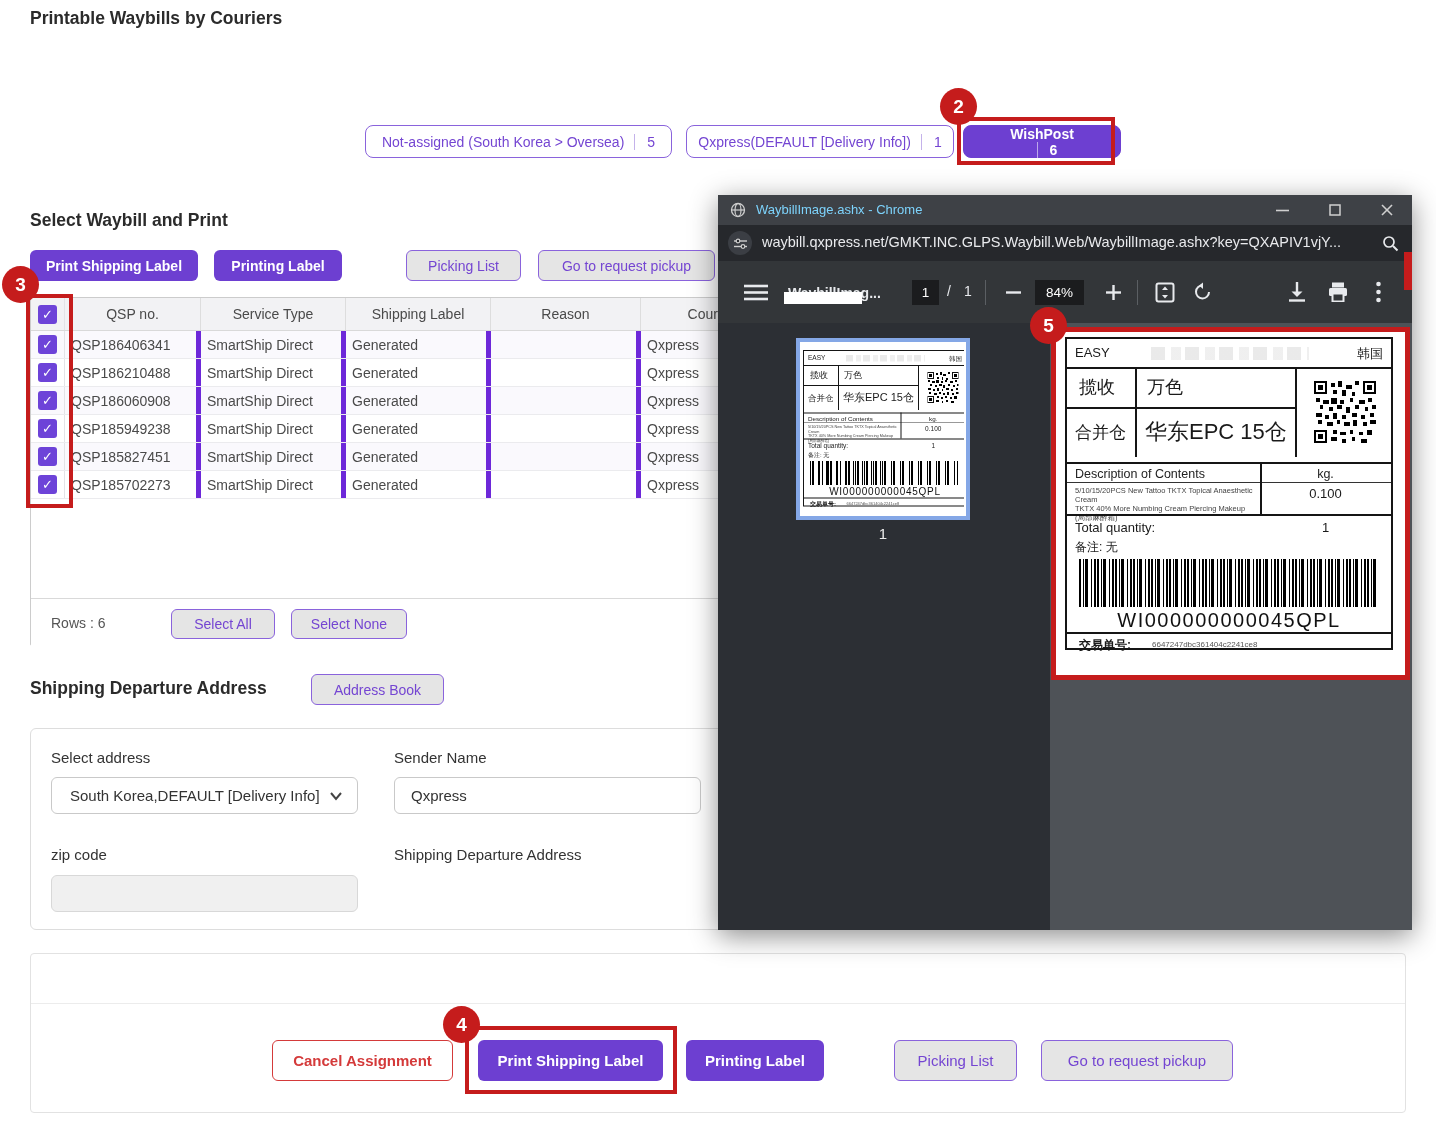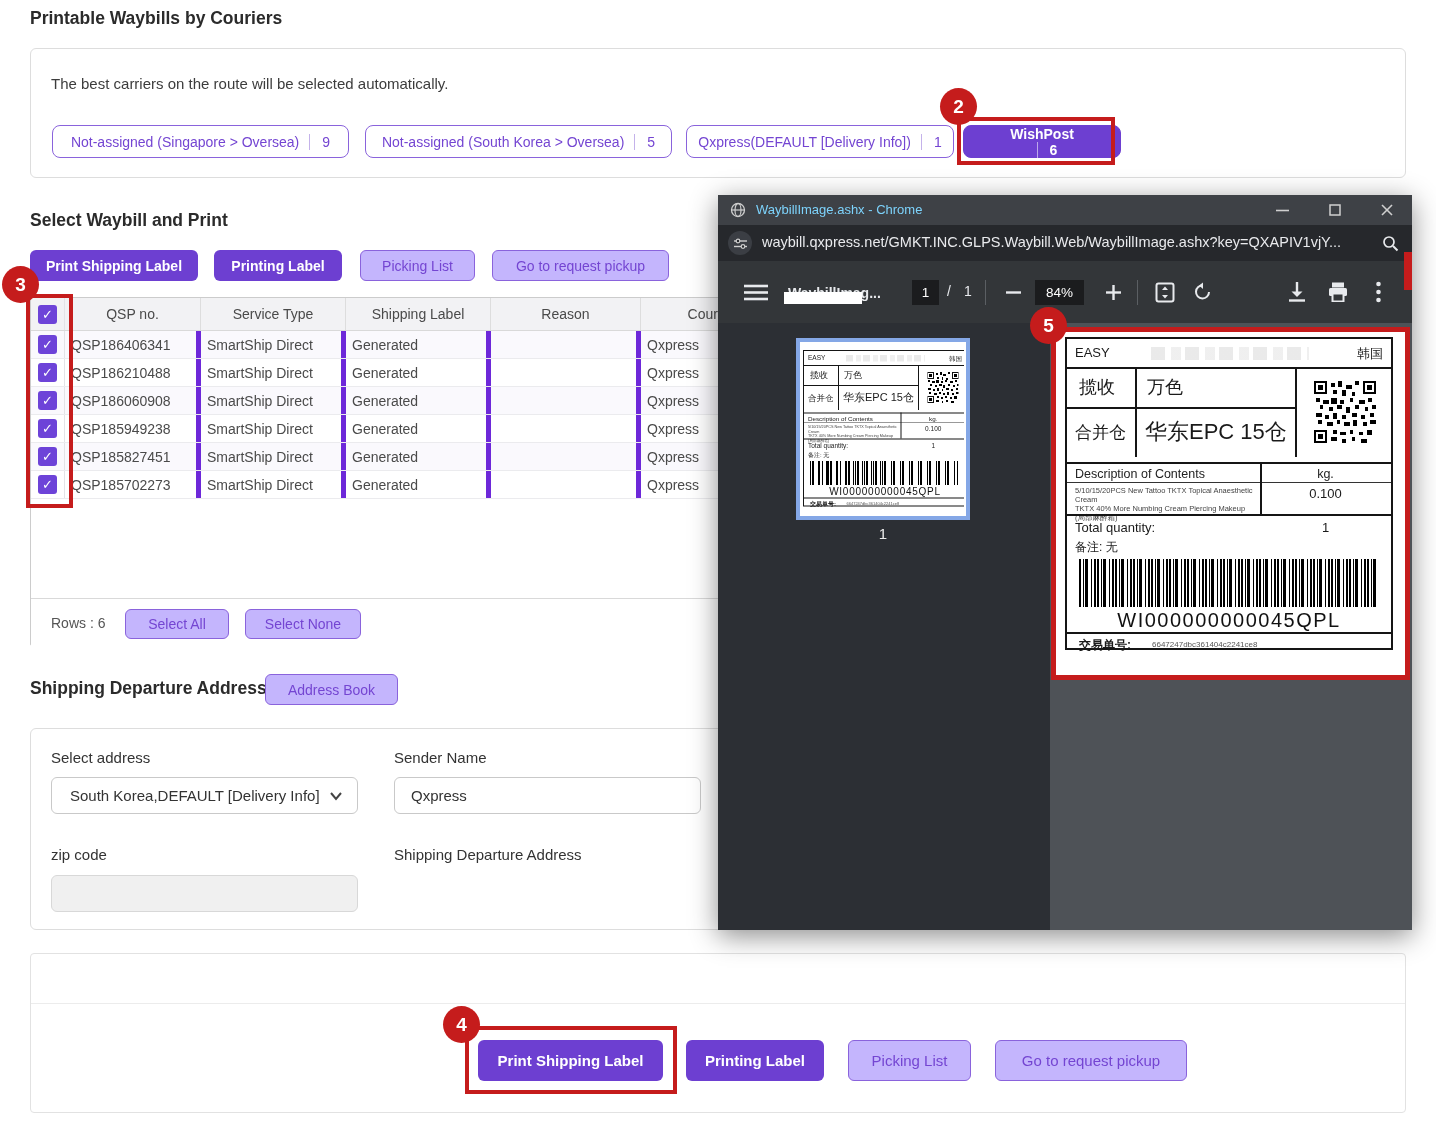--- a/index.html
+++ b/index.html
@@ -15,21 +15,21 @@
 
   .chip { position:absolute; height:33px; display:flex; align-items:center; justify-content:center;
           border:1.5px solid #8a63dc; border-radius:8px; color:#7445d2; font-size:14px; background:#fff; cursor:pointer; }
   .chip .cnt { margin-left:10px; padding-left:12px; border-left:1px solid #c4b2ea; }
   .chip.active { background:#6d3fd1; border-color:#6d3fd1; color:#fff; font-weight:700; }
   .chip.active .cnt { border-left-color:rgba(255,255,255,.55); }
 
   .btn { position:absolute; display:flex; align-items:center; justify-content:center;
          border-radius:6px; font-size:14px; cursor:pointer; white-space:nowrap; }
   .btn.fill { background:#6d3fd1; color:#fff; font-weight:700; border:none; }
-  .btn.line { background:#c4b5fd; color:#7445d2; border:1.5px solid #8a63dc; }
+  .btn.line { background:#e5e5e5; color:#7445d2; border:1.5px solid #8a63dc;margin-left:46px; }
   .btn.red  { background:#fff; color:#d43a3a; border:1.5px solid #d43a3a; }
 
   
   .tbl { position:absolute; left:30px; top:297px; width:1376px; height:349px; border:1px solid #ccc; background:#fff; border-radius:2px; }
   .thead { position:absolute; left:0; top:0; right:0; height:33px; background:#f2f2f4; border-bottom:1px solid #d9d9d9; display:flex; }
   .th { display:flex; align-items:center; justify-content:center; font-size:14px; color:#4a4a4a; border-right:1px solid #ddd; height:100%; }
   .trow { position:absolute; left:0; right:0; height:28px; display:flex; border-bottom:1px solid #ebebee; font-size:14px; color:#4a4a4a; }
   .trow.alt { background:#faf9fd; }
   .td { display:flex; align-items:center; border-right:5px solid #6d28d9; height:100%; padding-left:6px; }
   .cbx { width:19px; height:19px; background:#6d43d8; border-radius:3px; position:relative; cursor:pointer; }
@@ -79,27 +79,20 @@
 
   svg { display:block; }
 </style>
 </head>
 <body>
 
 <div class="stage">
 
   <div class="h1" style="left:30px; top:8px;">Printable Waybills by Couriers</div>
 
-  <div class="card" style="left:30px; top:48px; width:1376px; height:130px;">
-    <div class="note" style="left:20px; top:26px;">The best carriers on the route will be selected automatically.</div>
-  </div>
-  <div class="chip" style="left:52px; top:125px; width:297px;">
-    <span>Not-assigned (Singapore &gt; Oversea)</span>
-    <span class="cnt">9</span>
-  </div>
   <div class="chip" style="left:365px; top:125px; width:307px;">
     <span>Not-assigned (South Korea &gt; Oversea)</span>
     <span class="cnt">5</span>
   </div>
   <div class="chip" style="left:686px; top:125px; width:268px;">
     <span>Qxpress(DEFAULT [Delivery Info])</span>
     <span class="cnt">1</span>
   </div>
   <div class="chip active" style="left:963px; top:125px; width:158px;flex-direction:column;">
     <span>WishPost</span>
@@ -212,20 +205,21 @@
     <div class="label" style="left:20px; top:117px;">zip code</div>
     <div class="field dis" style="left:20px; top:146px; width:307px;">
       <span style="margin-left:16px;"></span>
     </div>
     <div class="label" style="left:363px; top:117px;">Shipping Departure Address</div>
   </div>
 
   <div class="card" style="left:30px; top:953px; width:1376px; height:160px; border-radius:4px; border-color:#e2e2e2;">
     <div style="position:absolute; left:0; right:0; top:49px; border-top:1px solid #ececec;"></div>
   </div>
+  <div class="btn red" style="left:272px; top:1040px; width:181px; height:41px; font-size:15px; font-weight:700;">Cancel Assignment</div>
   <div class="btn fill" style="left:478px; top:1040px; width:185px; height:41px; font-size:15px;">Print Shipping Label</div>
   <div class="btn fill" style="left:686px; top:1040px; width:138px; height:41px; font-size:15px;">Printing Label</div>
   <div class="btn line" style="left:848px; top:1040px; width:123px; height:41px; font-size:15px;">Picking List</div>
   <div class="btn line" style="left:995px; top:1040px; width:192px; height:41px; font-size:15px;">Go to request pickup</div>
 
   <div class="win">
     <div class="titlebar">
       <span style="position:absolute; left:12px; top:7px;">
         <svg width="16" height="16" viewBox="0 0 16 16">
             <circle cx="8" cy="8" r="6.5" fill="none" stroke="#cfcfcf" stroke-width="1.3"></circle>

